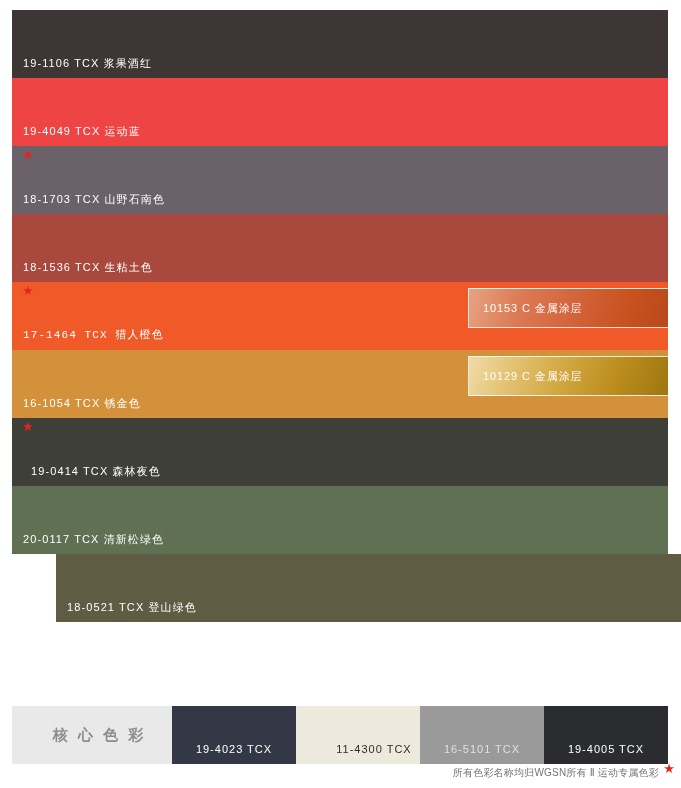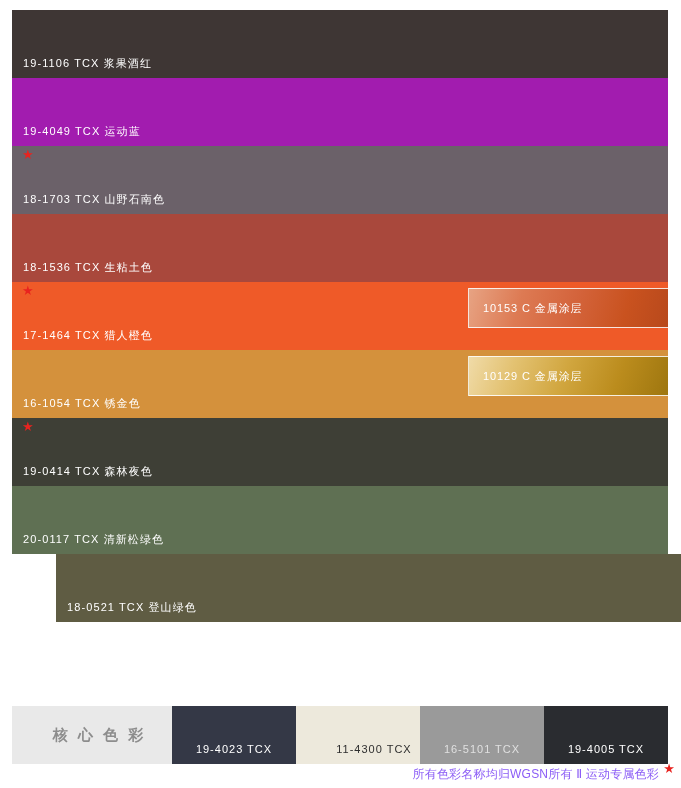--- a/index.html
+++ b/index.html
@@ -107,22 +107,22 @@
     font-size:11px;
     letter-spacing:1px;
     line-height:1;
   }
 
   
   #footer{
     position:absolute;
     right:22px;
     top:768px;
-    font-size:12px;
-    color:#8b5cf6;
+    font-size:10px;
+    color:#737373;
     white-space:nowrap;
     letter-spacing:.2px;
     line-height:1;
   }
   #footer-star{
     position:absolute;
     right:6px;
     top:762px;
     color:#e8231f;
     font-size:13px;
@@ -134,52 +134,52 @@
 <body>
 
 <div id="page">
 
   <div id="band-stack">
 
     <div class="band" style="background: rgb(62, 54, 52);">
       <span class="band-label" style="color: rgb(255, 255, 255);">19-1106 TCX  浆果酒红</span>
     </div>
 
-    <div class="band" style="background: #a21caf;">
+    <div class="band" style="background: #ef4444;">
       <span class="band-label" style="color: rgb(255, 255, 255);">19-4049 TCX  运动蓝</span>
     </div>
 
     <div class="band" style="background: rgb(107, 97, 105);">
       <span class="star" style="color: rgb(232, 35, 31);">★</span>
       <span class="band-label" style="color: rgb(255, 255, 255);">18-1703 TCX  山野石南色</span>
     </div>
 
     <div class="band" style="background: rgb(169, 72, 60);">
       <span class="band-label" style="color: rgb(255, 255, 255);">18-1536 TCX  生粘土色</span>
     </div>
 
 
     <div class="band" style="background: rgb(239, 90, 40);">
       <span class="star" style="color: rgb(232, 35, 31);">★</span>
       <div class="metallic m-copper">
         <span class="m-label">10153 C  金属涂层</span>
       </div>
-      <span class="band-label" style="color: rgb(255, 255, 255);">17-1464 TCX  猎人橙色</span>
+      <span class="band-label" style="color: rgb(255, 255, 255); font-family: Liberation Mono, monospace;">17-1464 TCX  猎人橙色</span>
     </div>
 
     <div class="band" style="background: rgb(212, 145, 60);">
       <div class="metallic m-gold">
         <span class="m-label">10129 C  金属涂层</span>
       </div>
       <span class="band-label" style="color: rgb(255, 255, 255);">16-1054 TCX  锈金色</span>
     </div>
 
     <div class="band" style="background: rgb(62, 63, 54);">
       <span class="star" style="color: rgb(232, 35, 31);">★</span>
-      <span class="band-label" style="color: rgb(255, 255, 255);">19-0414 TCX  森林夜色</span>
+      <span class="band-label" style="color: rgb(255, 255, 255); margin-left: 8px;">19-0414 TCX  森林夜色</span>
     </div>
 
     <div class="band" style="background: rgb(95, 112, 83);">
       <span class="band-label" style="color: rgb(255, 255, 255);">20-0117 TCX  清新松绿色</span>
     </div>
 
     <div class="band" style="background: rgb(95, 92, 67); margin-left: 44px;">
       <span class="band-label" style="color: rgb(255, 255, 255);">18-0521 TCX  登山绿色</span>
     </div>
 

